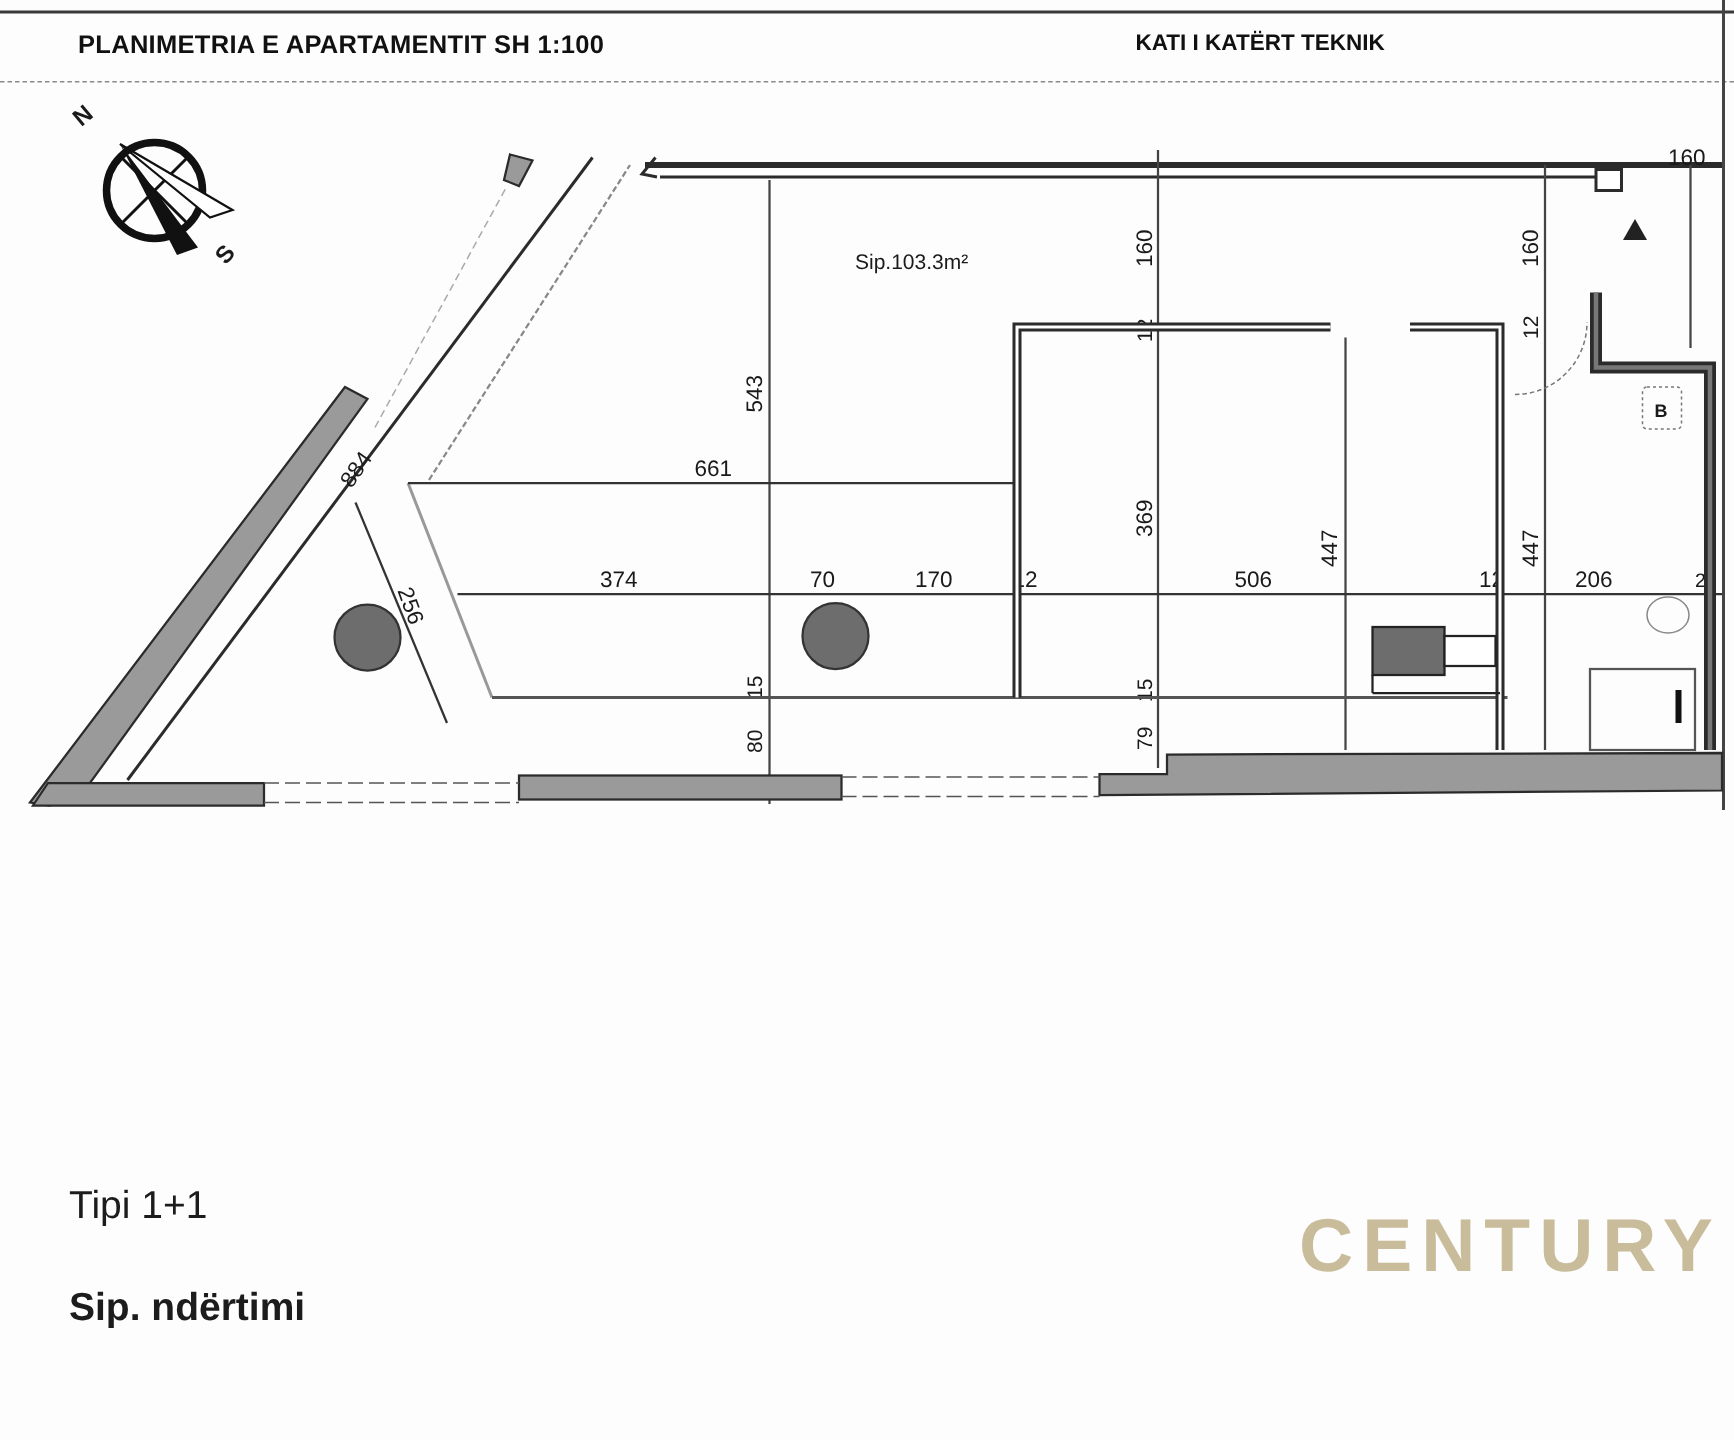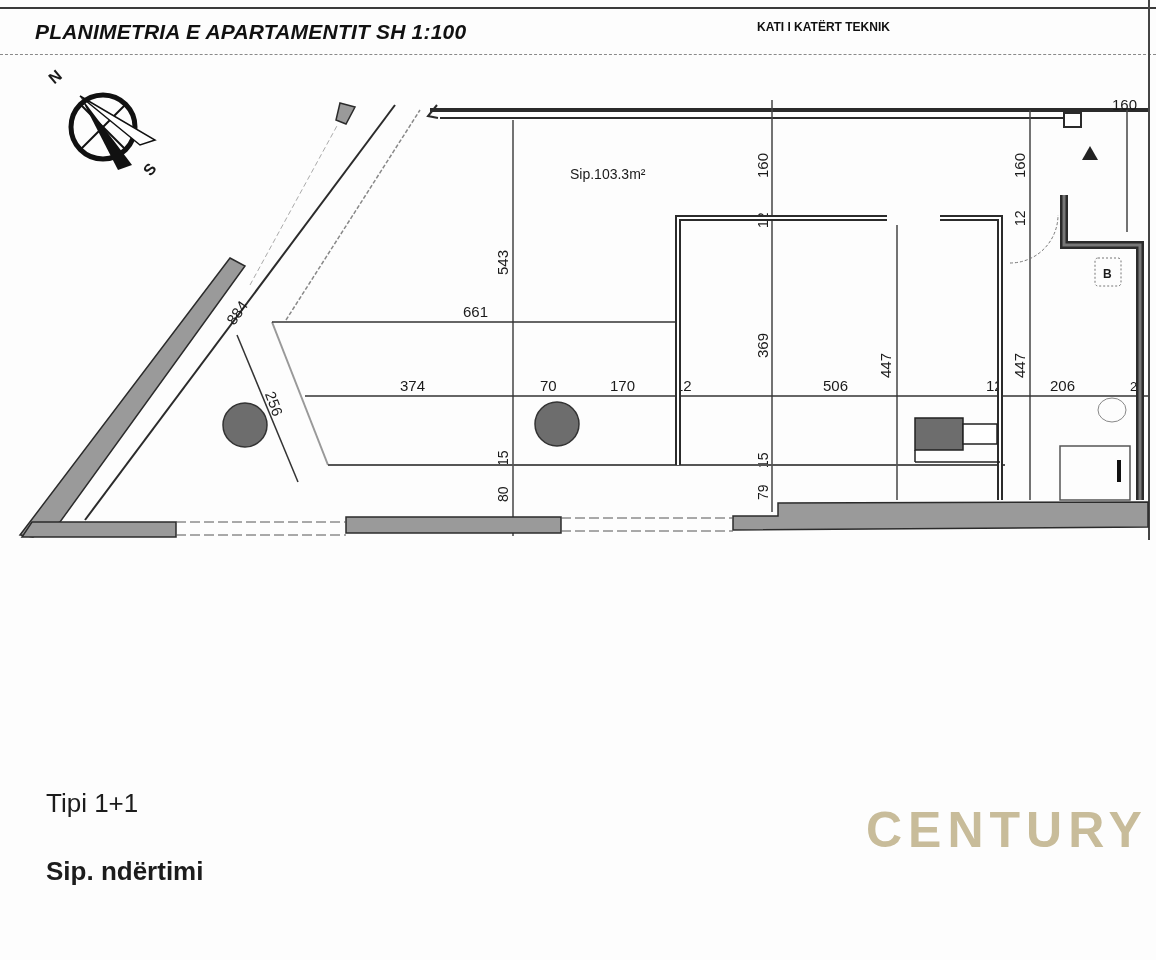--- a/index.html
+++ b/index.html
@@ -1,21 +1,21 @@
 <!DOCTYPE html>
 <html><head>
 <meta charset="utf-8">
 <style>
   html, body { margin: 0; padding: 0; background: #ffffff; }
   body { width: 1156px; height: 960px; position: relative; overflow: hidden; font-family: "Liberation Sans", sans-serif; color: #1a1a1a; }
   .page { position: absolute; left: 0; top: 0; width: 1156px; height: 960px; background: #fdfdfd; }
   .hdr-line { position: absolute; left: 0; width: 1156px; height: 0; border-top: 2px solid #3a3a3a; }
   .hdr-line.dash { border-top: 1px dashed #8a8a8a; }
-  .title-left { position: absolute; left: 35px; top: 20px; font-size: 21px; font-weight: bold; letter-spacing: 0.2px; color: #111; font-style: italic; }
-  .title-right { position: absolute; left: 757px; top: 20px; font-size: 12px; font-weight: bold; color: #111; }
+  .title-left { position: absolute; left: 52px; top: 20px; font-size: 17px; font-weight: bold; letter-spacing: 0.2px; color: #111; }
+  .title-right { position: absolute; left: 757px; top: 20px; font-size: 15px; font-weight: bold; color: #111; }
   .right-edge { position: absolute; left: 1148px; top: 0; height: 540px; border-left: 2px solid #444; }
   svg.plan { position: absolute; left: 0; top: 0; }
   svg text { font-family: "Liberation Sans", sans-serif; fill: #1a1a1a; }
   .summary { position: absolute; left: 46px; top: 786px; font-size: 26px; line-height: 34px; color: #1c1c1c; }
   .summary .row { display: flex; width: 430px; height: 34px; }
   .summary .lbl { width: 280px; }
   .summary .val { width: 150px; text-align: right; }
   .summary .bold { font-weight: bold; }
   .summary sup { font-size: 16px; position: relative; top: -2px; }
   .brand { position: absolute; left: 866px; top: 802px; width: 300px; overflow: hidden; }

